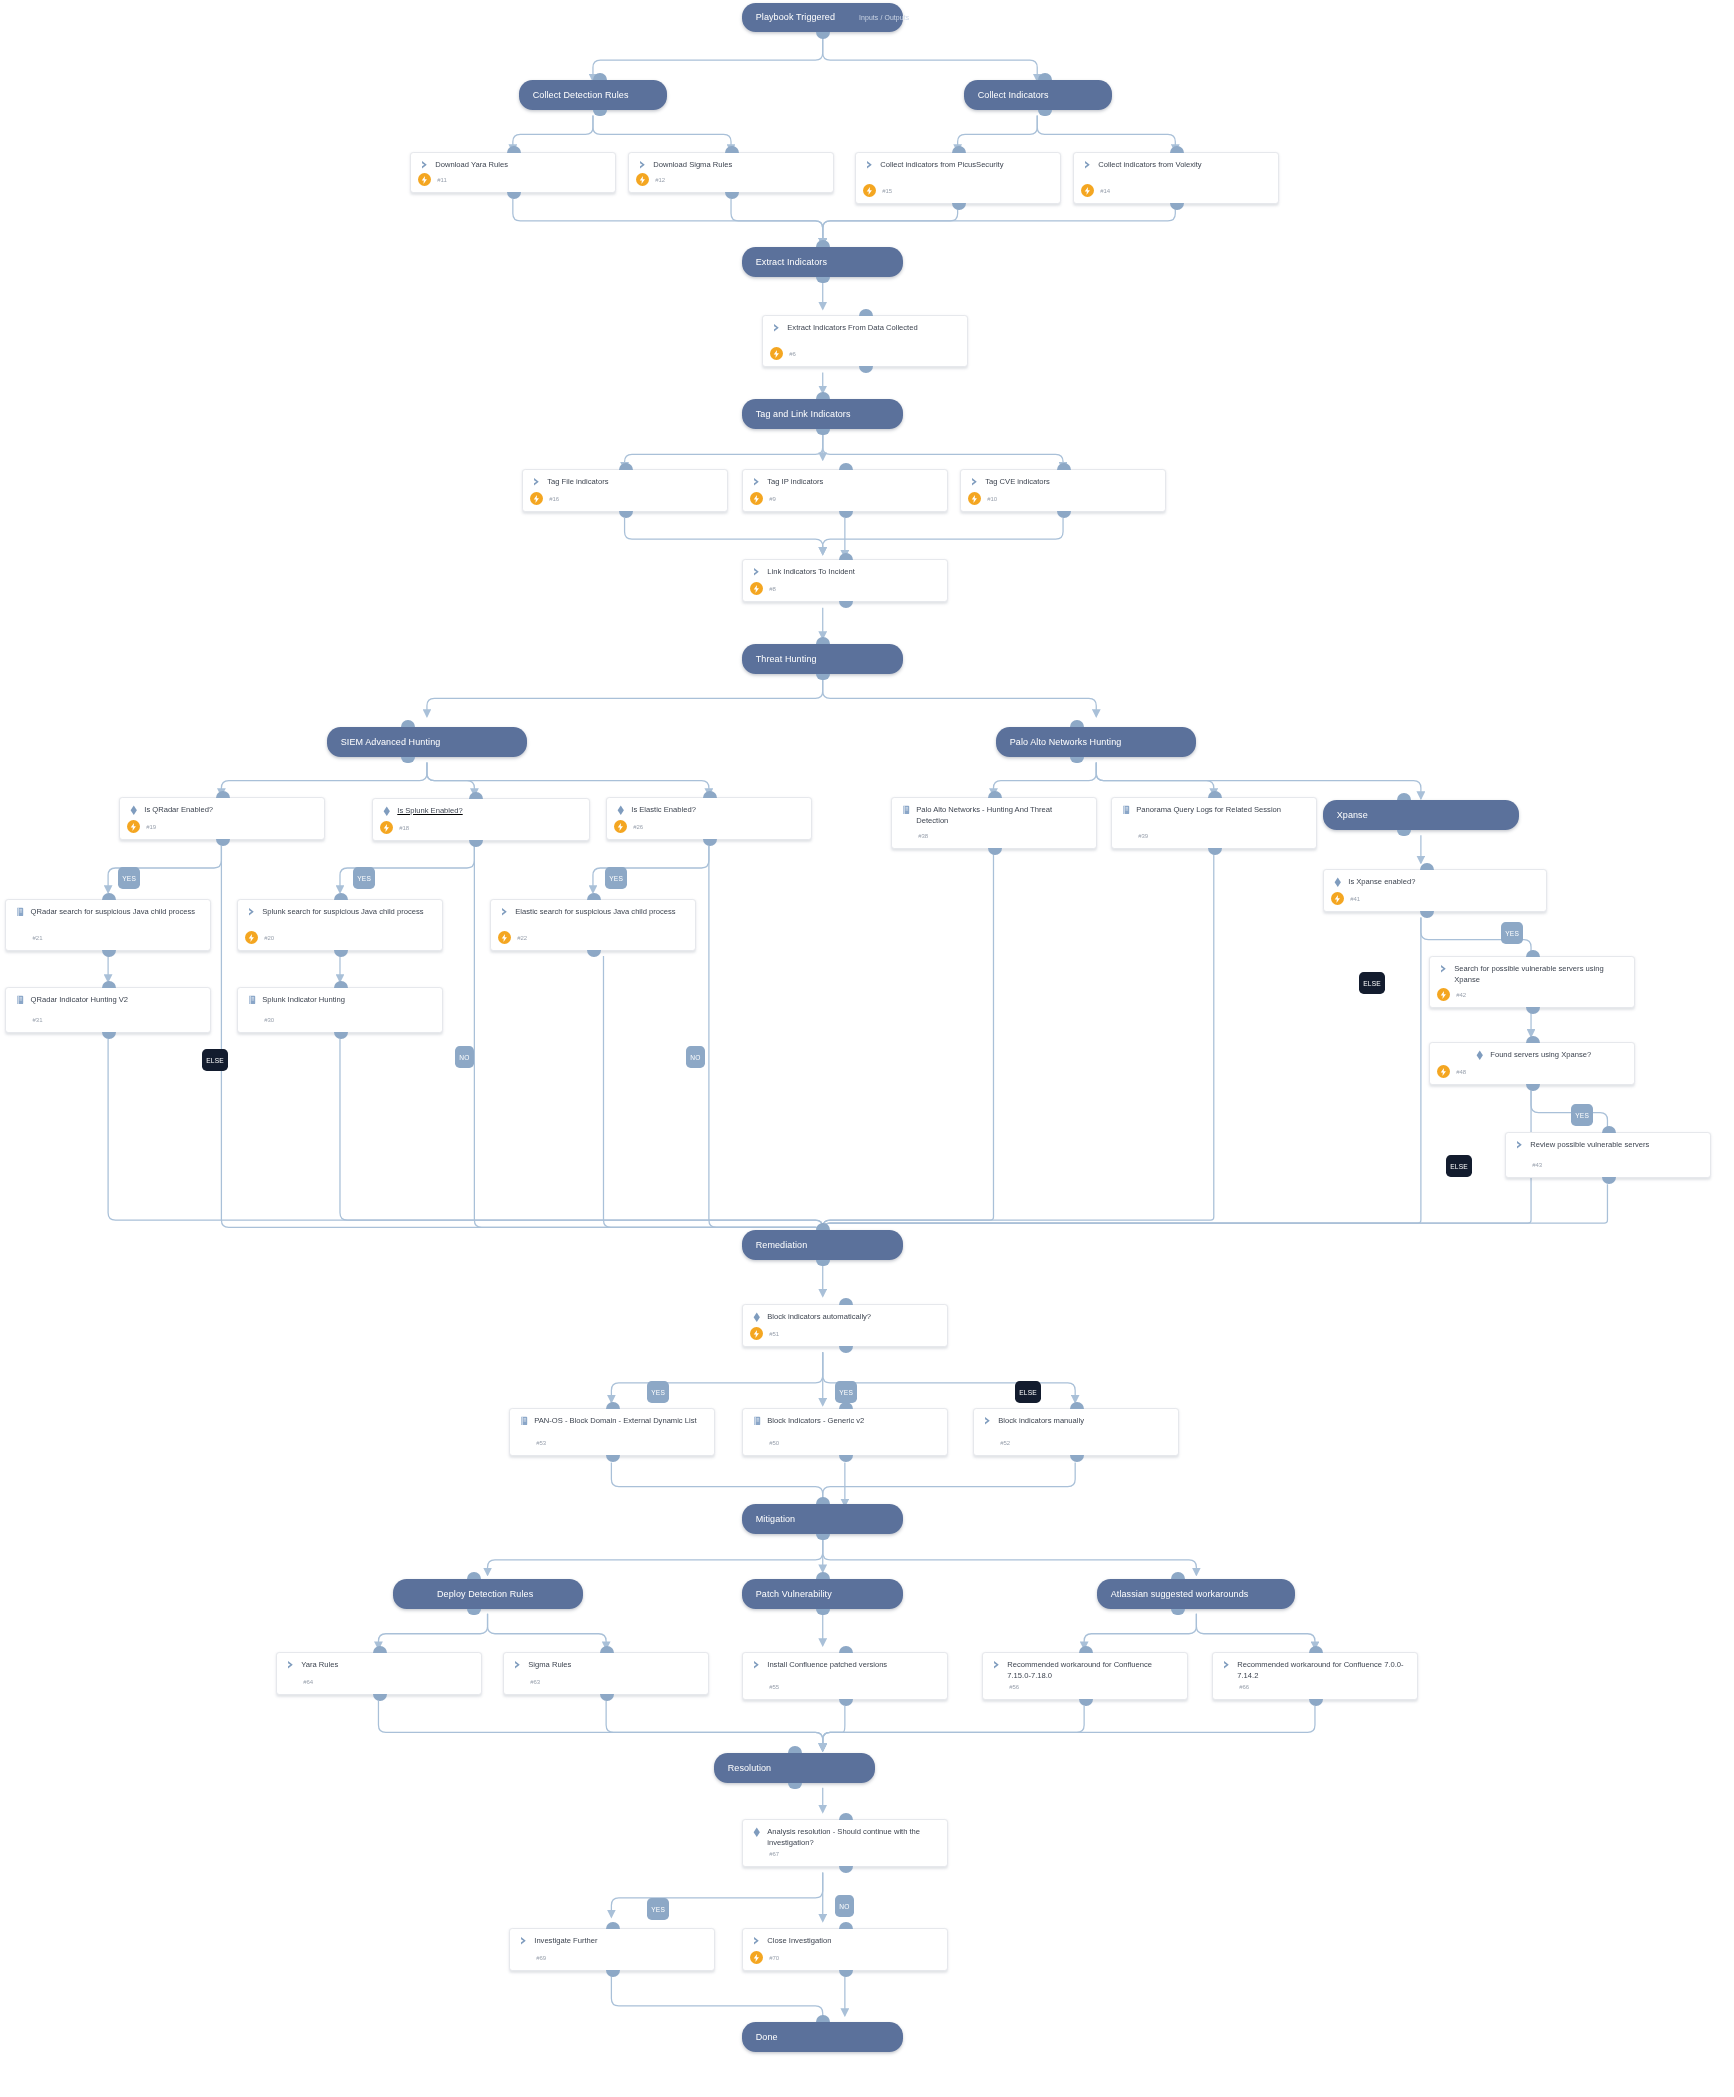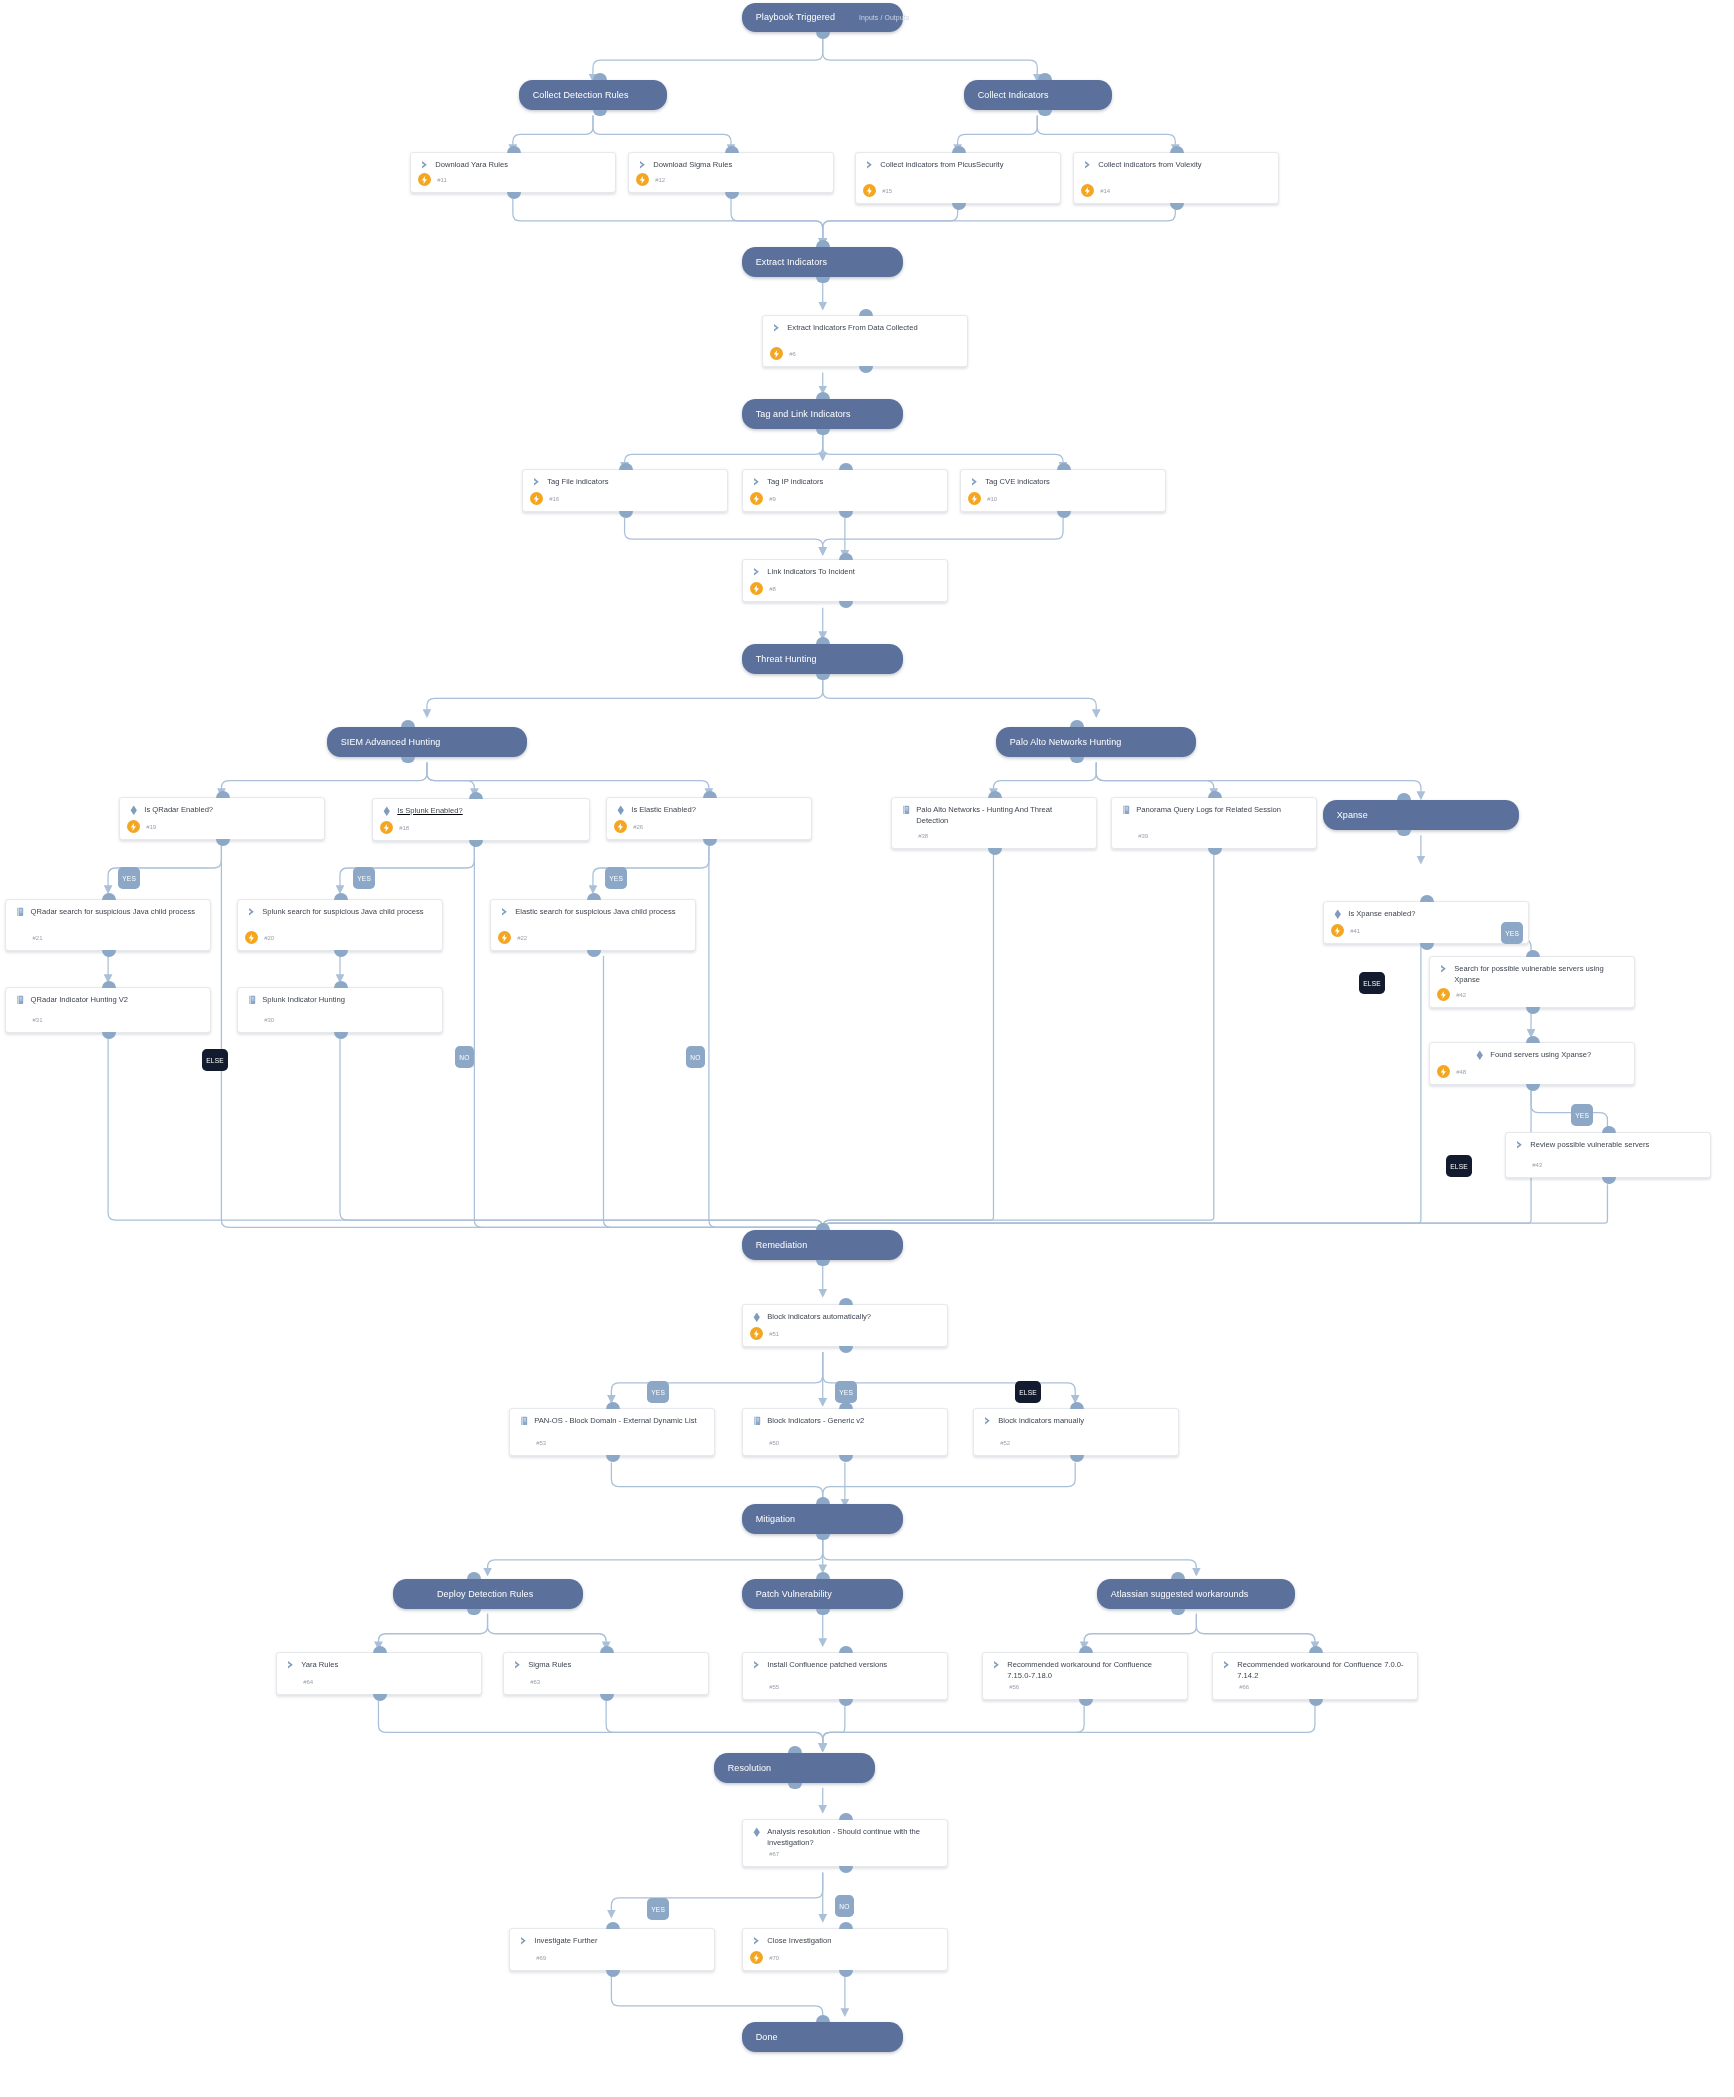--- a/index.html
+++ b/index.html
@@ -602,21 +602,21 @@
         <div class="bolt">
           <svg width="6.9" height="8" viewBox="0 0 13 15">
             <path d="M7.6 0 L1.4 8.4 H5.4 L4.6 15 L11.2 6.2 H7 Z" fill="#ffffff"></path>
           </svg>
         </div>
         <div class="card-id">#39</div>
       </div>
       <div class="port in" style="left: 96px; top: -6.9px;"></div>
       <div class="port out" style="left: 96px; bottom: -6.9px;"></div>
     </div>
-    <div class="card" style="left: 1323px; top: 869px; width: 206px; height: 43px; margin-top: 32px;">
+    <div class="card" style="left: 1323px; top: 869px; width: 224px; height: 43px;">
       <div class="card-head">
         <div class="card-icon">
           <svg width="9.5" height="10.5" viewBox="0 0 18 20">
             <path d="M9 1 L15 10 L9 19 L3 10 Z" fill="#7f9cbe"></path>
           </svg>
         </div>
         <div class="card-title">Is Xpanse enabled?</div>
       </div>
       <div class="card-foot">
         <div class="bolt">

